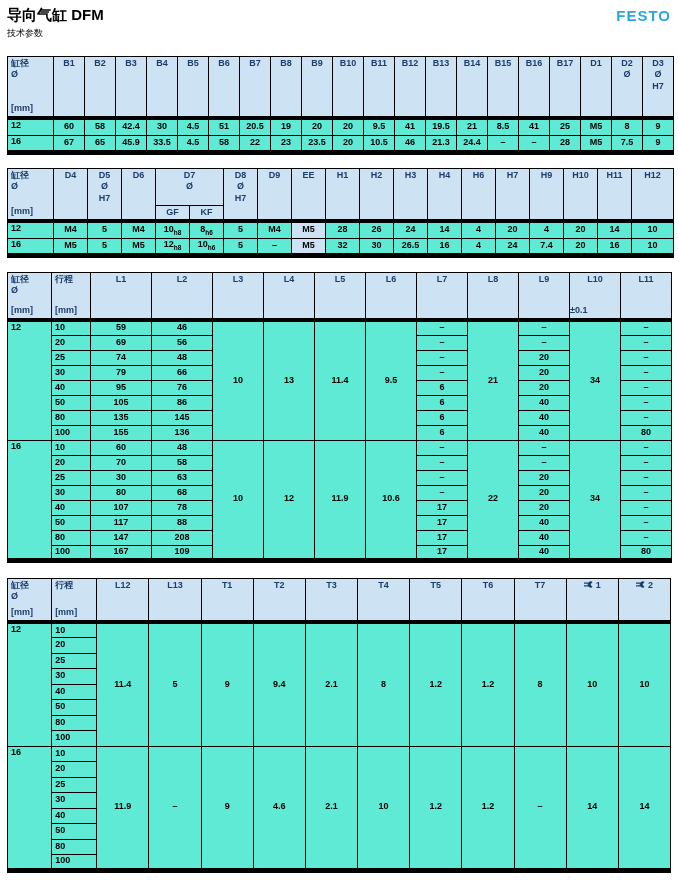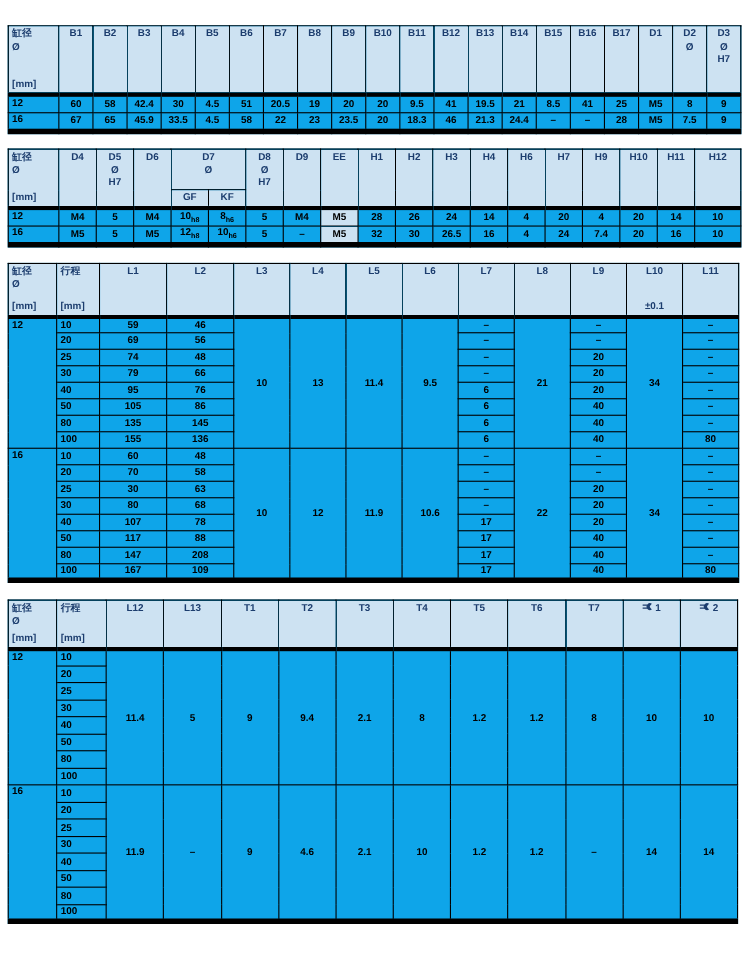--- a/index.html
+++ b/index.html
@@ -7,46 +7,53 @@
   }
   *{box-sizing:border-box;}
   html,body{margin:0;padding:0;background:#fff;}
   body{width:678px;height:891px;overflow:hidden;font-family:"Liberation Sans",sans-serif;color:#000;}
   .page{padding:7px 7px 0 7px;}
   .title-row{display:flex;justify-content:space-between;align-items:flex-start;}
   .page-title{font-size:15px;font-weight:bold;margin:0;line-height:1.1;}
   .page-subtitle{font-size:9px;margin-top:3px;}
   .brand{color:var(--brand);font-weight:bold;font-size:15px;letter-spacing:1px;}
 
-  .dtable{border-collapse:collapse;table-layout:fixed;width:664px;background:#0ea5e9;border:1px solid var(--bd);border-bottom:5px solid var(--bd);}
+  .dtable{border-collapse:collapse;table-layout:fixed;width:664px;background:#5eead4;border:1px solid var(--bd);border-bottom:5px solid var(--bd);}
   .dtable th,.dtable td{border:1px solid var(--bd);font-size:9px;font-weight:bold;padding:0 1px;line-height:1.3;overflow:hidden;}
   .dtable thead th{background:var(--hdr);color:var(--hdrtxt);text-align:center;vertical-align:top;border-bottom:4px solid var(--bd);position:relative;padding-top:1px;}
   .dtable thead th.left{text-align:left;padding-left:3px;}
   .dtable thead th.group{border-bottom:1px solid var(--bd);}
   th .bot{position:absolute;bottom:1px;left:3px;text-align:left;}
-  th .bot-c{position:absolute;bottom:1px;left:0;right:0;text-align:center;}
+  th .bot-c{position:absolute;bottom:1px;left:0;right:0;text-align:left;}
   td.bore{text-align:left;vertical-align:top;padding-left:3px;}
   td.stroke{text-align:left;vertical-align:middle;padding-left:3px;}
   td.val{text-align:center;vertical-align:middle;}
   td.hl{background:var(--hdr);}
   sub{font-size:6.5px;}
   .t1 thead tr{height:62px;}
   .t2 tr.r1{height:37px;} .t2 tr.r2{height:16px;}
   .t3 thead tr{height:48px;}
   .t4 thead tr{height:44px;}
   .t1 tbody tr,.t2 tbody tr{height:17px;}
   .t3 tbody tr{height:15px;}
   .t4 tbody tr{height:15.5px;}
   .mt1{margin-top:16px;} .mt2{margin-top:13px;} .mt3{margin-top:14px;} .mt4{margin-top:15px;}
   .wrench-ic{display:inline-block;vertical-align:-1px;margin-right:1px;}
 </style>
 </head>
 <body>
 
 <div class="page">
+  <div class="title-row">
+    <div>
+      <h1 class="page-title">导向气缸 DFM</h1>
+      <div class="page-subtitle">技术参数</div>
+    </div>
+    <div class="brand">FESTO</div>
+  </div>
 
   <div id="t1-slot" class="mt1">
       <table class="dtable t1">
         <colgroup>
           <col style="width: 46px;">
           <col style="width: 31px;">
           <col style="width: 31px;">
           <col style="width: 31px;">
           <col style="width: 31px;">
           <col style="width: 31px;">
@@ -120,21 +127,21 @@
             <td class="val"><span>67</span></td>
             <td class="val"><span>65</span></td>
             <td class="val"><span>45.9</span></td>
             <td class="val"><span>33.5</span></td>
             <td class="val"><span>4.5</span></td>
             <td class="val"><span>58</span></td>
             <td class="val"><span>22</span></td>
             <td class="val"><span>23</span></td>
             <td class="val"><span>23.5</span></td>
             <td class="val"><span>20</span></td>
-            <td class="val"><span>18.3</span></td>
+            <td class="val"><span>10.5</span></td>
             <td class="val"><span>46</span></td>
             <td class="val"><span>21.3</span></td>
             <td class="val"><span>24.4</span></td>
             <td class="val"><span>–</span></td>
             <td class="val"><span>–</span></td>
             <td class="val"><span>28</span></td>
             <td class="val"><span>M5</span></td>
             <td class="val"><span>7.5</span></td>
             <td class="val"><span>9</span></td>
           </tr>

